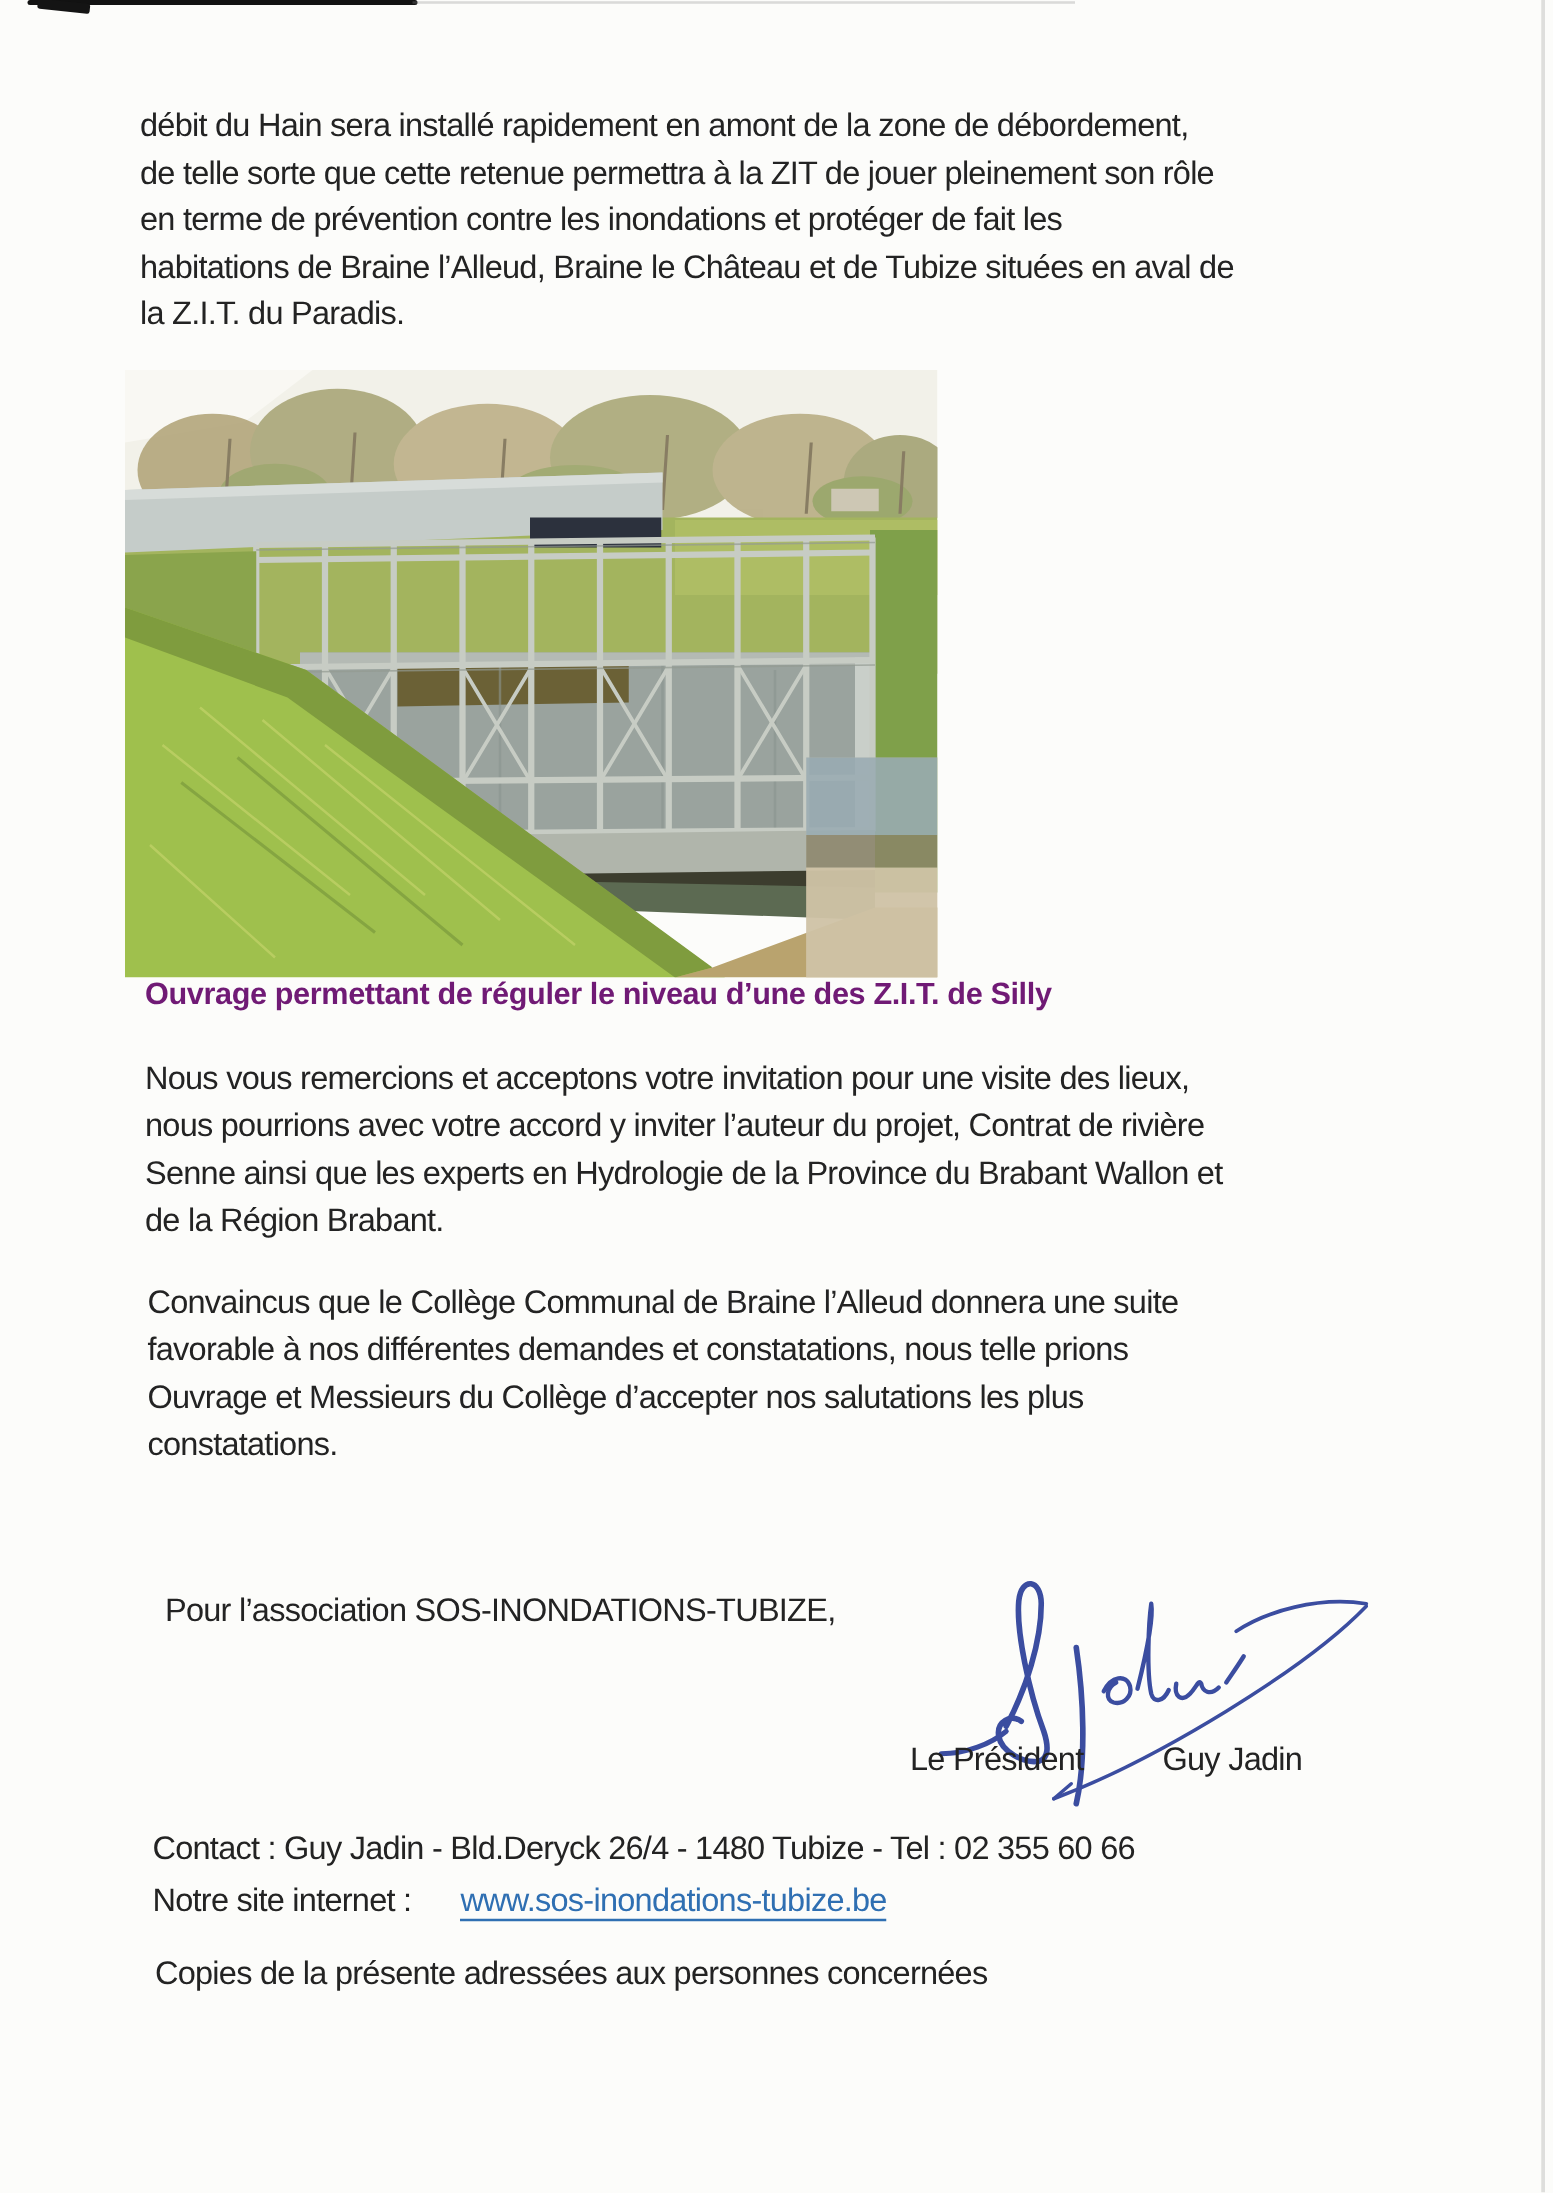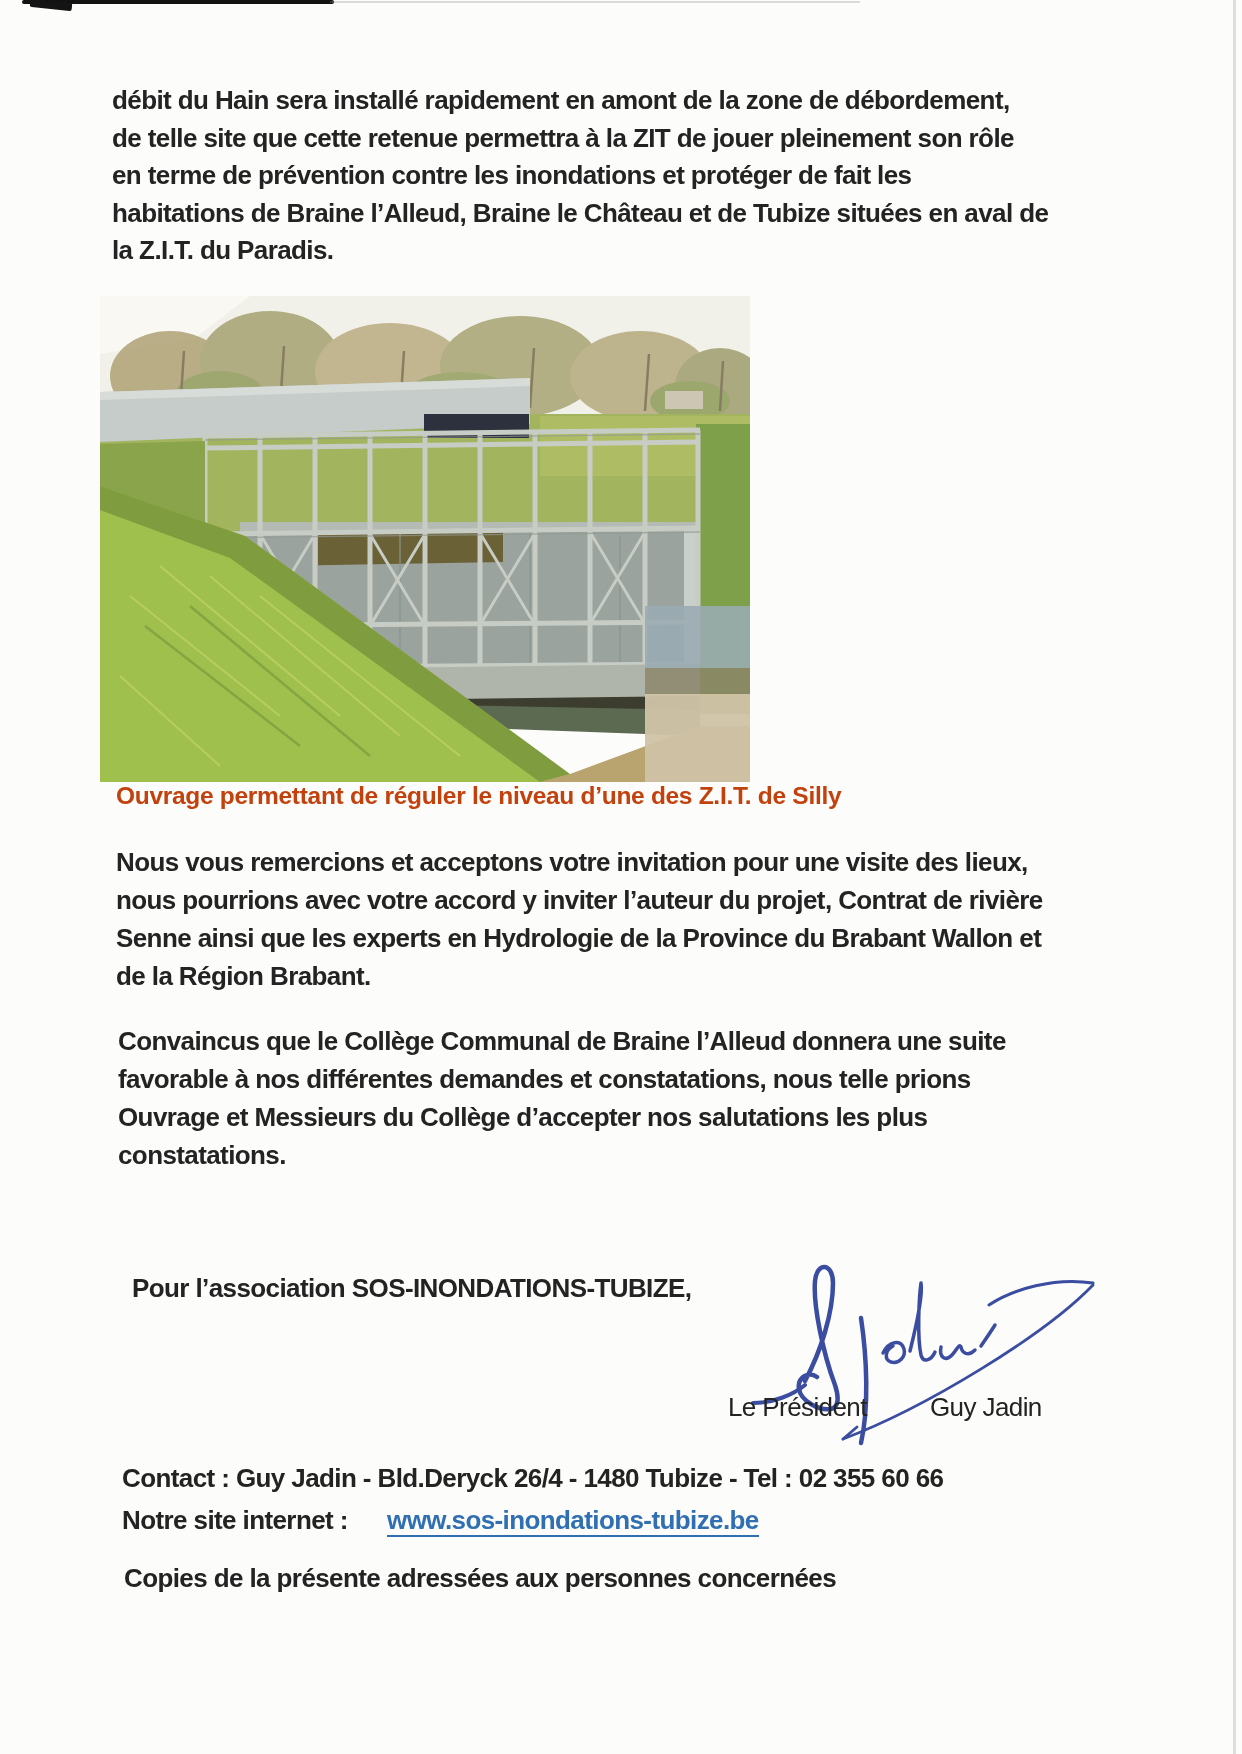--- a/index.html
+++ b/index.html
@@ -3,44 +3,44 @@
 <meta charset="utf-8">
 <style>
   html,body{margin:0;padding:0;}
   body{
     width:1242px;height:1754px;position:relative;overflow:hidden;
     background:var(--page-bg,#fcfcfa);
     font-family:"Liberation Sans","DejaVu Sans",sans-serif;
     color:var(--page-ink,#232323);
   }
   .abs{position:absolute;}
-  .bodytext{font-size:26px;letter-spacing:-0.6px;line-height:37.5px;white-space:nowrap;font-weight:bold;}
+  .bodytext{font-size:26px;letter-spacing:-0.6px;line-height:37.5px;white-space:nowrap;}
   .para2{line-height:38px;}
-  .caption{font-size:24.5px;font-weight:bold;letter-spacing:-0.3px;color:#c2410c;white-space:nowrap;}
+  .caption{font-size:24.5px;font-weight:bold;letter-spacing:-0.3px;color:#701a75;white-space:nowrap;}
   .sigrow span{font-size:26px;letter-spacing:-0.6px;white-space:nowrap;}
   .website-link{color:var(--link-color,#2f6fb2);border-bottom:2.5px solid currentColor;padding-bottom:0;}
   .signature{color:var(--sig-ink,#3b4da0);}
   .signature path{fill:none;stroke:currentColor;stroke-linecap:round;stroke-linejoin:round;}
   
   .scanline-dark{left:22px;top:0;width:312px;height:4px;background:#121212;border-radius:2px;}
   .scanline-faint{left:330px;top:1px;width:530px;height:2px;background:#8a8a8a;opacity:.3;}
   .scan-wedge{left:30px;top:1px;width:42px;height:8px;background:#141414;transform:rotate(6deg);border-radius:2px;}
   .scan-edge-right{left:1233px;top:0;width:3px;height:1754px;background:#dedetd;background:#dededc;}
 </style>
 </head>
 <body>
 
 <div class="abs scanline-dark"></div>
 <div class="abs scan-wedge"></div>
 <div class="abs scanline-faint"></div>
 <div class="abs scan-edge-right"></div>
 
 <div class="abs bodytext" style="left:112px;top:82px;">
   <div>débit du Hain sera installé rapidement en amont de la zone de débordement,</div>
-  <div>de telle site que cette retenue permettra à la ZIT de jouer pleinement son rôle</div>
+  <div>de telle sorte que cette retenue permettra à la ZIT de jouer pleinement son rôle</div>
   <div>en terme de prévention contre les inondations et protéger de fait les</div>
   <div>habitations de Braine l’Alleud, Braine le Château et de Tubize situées en aval de</div>
   <div>la Z.I.T. du Paradis.</div>
 </div>
 
 <svg class="abs" style="left:100px;top:296px;" width="650" height="486" viewBox="0 0 650 486">
 
   <rect x="0" y="0" width="650" height="150" fill="#f2f1e9"></rect>
   <polygon points="0,0 150,0 95,42 0,58" fill="#f9f8f3"></polygon>
 

